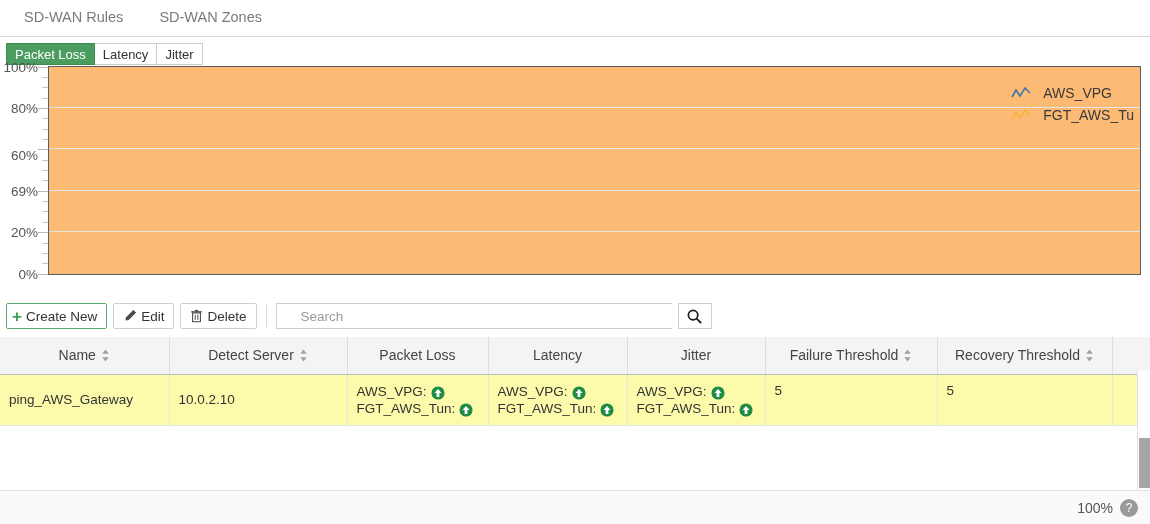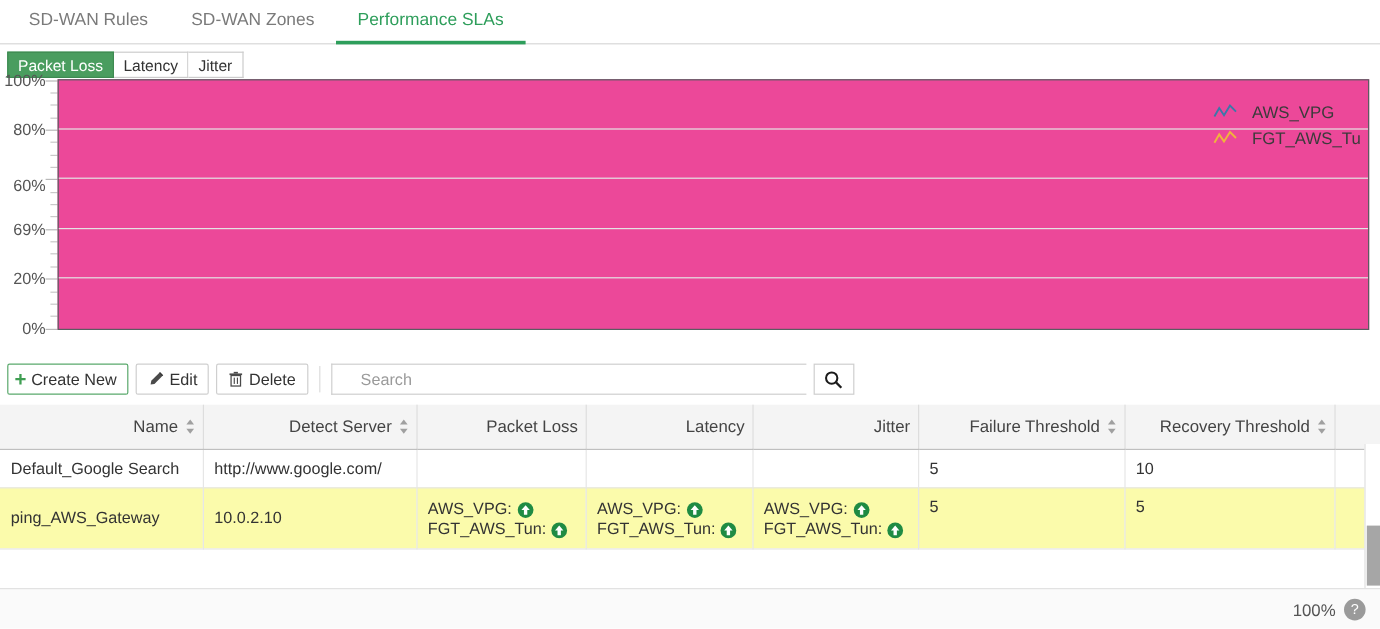--- a/index.html
+++ b/index.html
@@ -98,21 +98,21 @@
   }
   .tick-major { width: 10px; }
   .tick-minor { width: 6px; left: 42px; background: #c9c9c9; }
 
   .plot {
     position: absolute;
     left: 48px;
     top: 0;
     width: 1093px;
     height: 209px;
-    background: #ec4899;
+    background: #fdba74;
     border: 1px solid #5a5d61;
   }
   .gridline {
     position: absolute;
     left: 0;
     width: 100%;
     height: 1px;
     background: #e4e4e4;
   }
   .legend {
@@ -197,21 +197,21 @@
   }
   table { border-collapse: collapse; width: 1150px; table-layout: fixed; }
   thead th {
     height: 37px;
     background: #f4f4f4;
     border-bottom: 1px solid #bfbfbf;
     border-right: 1px solid #dddddd;
     font-weight: normal;
     font-size: 14px;
     color: #444444;
-    text-align: right;
+    text-align: center;
     padding: 0 6px;
     white-space: nowrap;
   }
   .th-inner { display: inline-flex; align-items: center; gap: 5px; justify-content: center; }
   .sort-icon { display: inline-block; width: 9px; height: 13px; }
   tbody td {
     height: 32px;
     border-bottom: 1px solid #e6e6e6;
     border-right: 1px solid #e6e6e6;
     font-size: 13.5px;
@@ -272,21 +272,20 @@
     justify-content: center;
     cursor: pointer;
   }
 </style>
 </head>
 <body>
 
 <div class="tabbar">
   <div class="tab">SD-WAN Rules</div>
   <div class="tab">SD-WAN Zones</div>
-  <div class="tab active">Performance SLAs</div>
 </div>
 
 <div class="metricbar">
   <div class="metric-btn active">Packet Loss</div>
   <div class="metric-btn">Latency</div>
   <div class="metric-btn">Jitter</div>
 </div>
 
 <div class="chart-wrap">
 
@@ -439,30 +438,20 @@
             <svg class="sort-icon" viewBox="0 0 9 13">
               <path d="M4.5 0.5l3.2 4.2H1.3z" fill="#a0a0a0"></path>
                 <path d="M4.5 12.5l3.2-4.2H1.3z" fill="#a0a0a0"></path>
             </svg>
           </span>
         </th>
         <th></th>
       </tr>
     </thead>
     <tbody>
-      <tr>
-        <td>Default_Google Search</td>
-        <td>http://www.google.com/</td>
-        <td></td>
-        <td></td>
-        <td></td>
-        <td>5</td>
-        <td>10</td>
-        <td></td>
-      </tr>
       <tr class="selected">
         <td>ping_AWS_Gateway</td>
         <td>10.0.2.10</td>
         <td>
           <div class="stat-line">
             <span>AWS_VPG:</span>
             <svg class="up-icon" viewBox="0 0 16 16">
               <circle cx="8" cy="8" r="7.5" fill="#1f8b43"></circle>
                 <path d="M8 3.4l4 4.6H9.6v4.6H6.4V8H4z" fill="#ffffff"></path>
             </svg>

